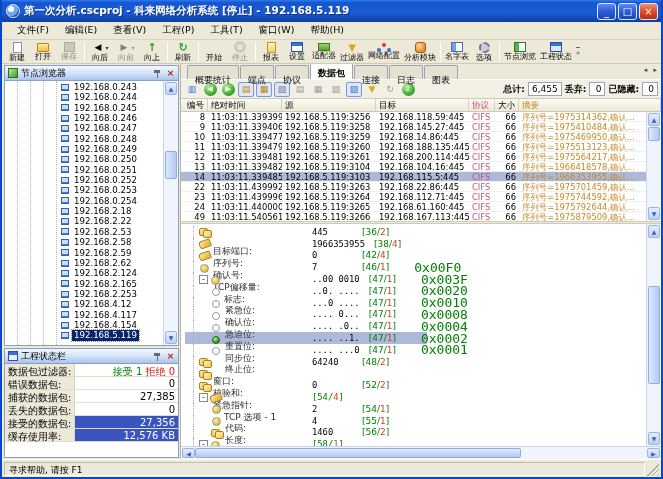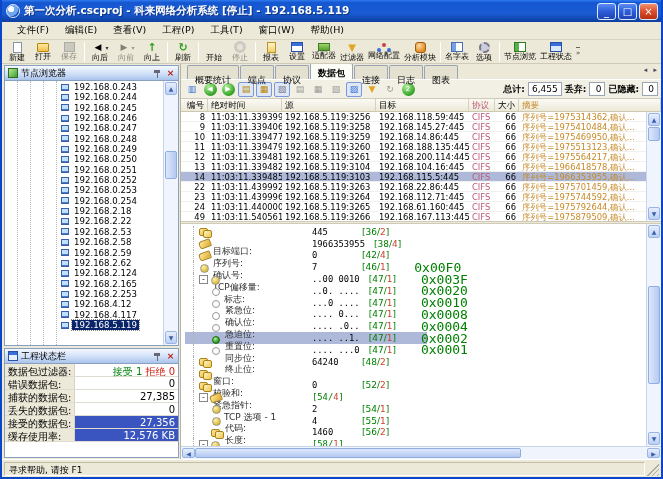--- a/index.html
+++ b/index.html
@@ -398,20 +398,24 @@
               <span class="pc-icon"></span>
               <span class="nlbl">192.168.2.253</span>
             </div>
             <div class="node-item">
               <span class="pc-icon"></span>
               <span class="nlbl">192.168.4.12</span>
             </div>
             <div class="node-item">
               <span class="pc-icon"></span>
               <span class="nlbl">192.168.4.117</span>
+            </div>
+            <div class="node-item">
+              <span class="pc-icon"></span>
+              <span class="nlbl">192.168.4.154</span>
             </div>
             <div class="node-item sel">
               <span class="pc-icon"></span>
               <span class="nlbl">192.168.5.119</span>
             </div>
             <div class="vscroll">
               <div class="sc-arrow" style="top:1px">▲</div>
               <div class="sc-thumb" style="top:70px;height:28px"></div>
               <div class="sc-arrow" style="bottom:1px">▼</div>
             </div>

